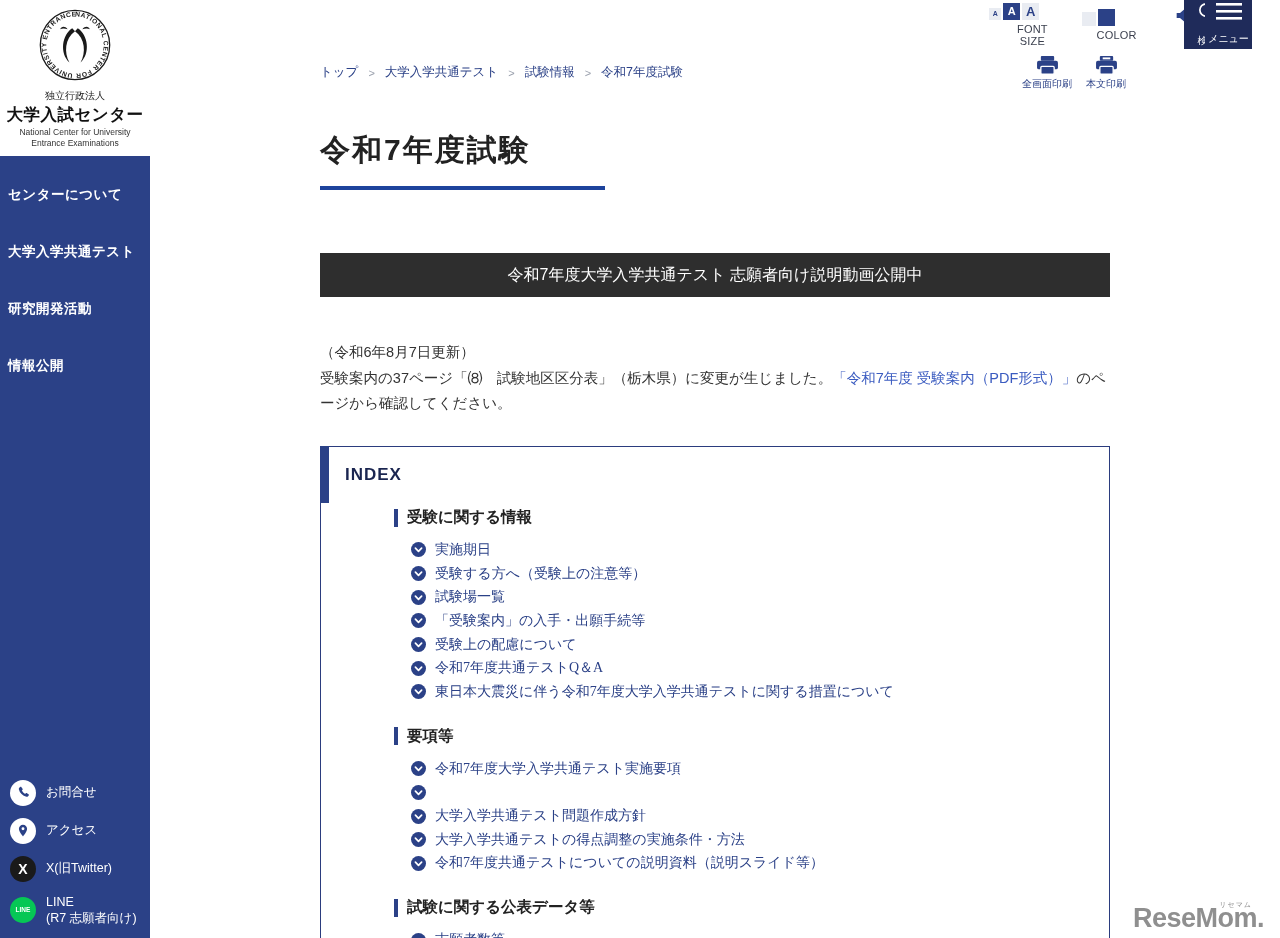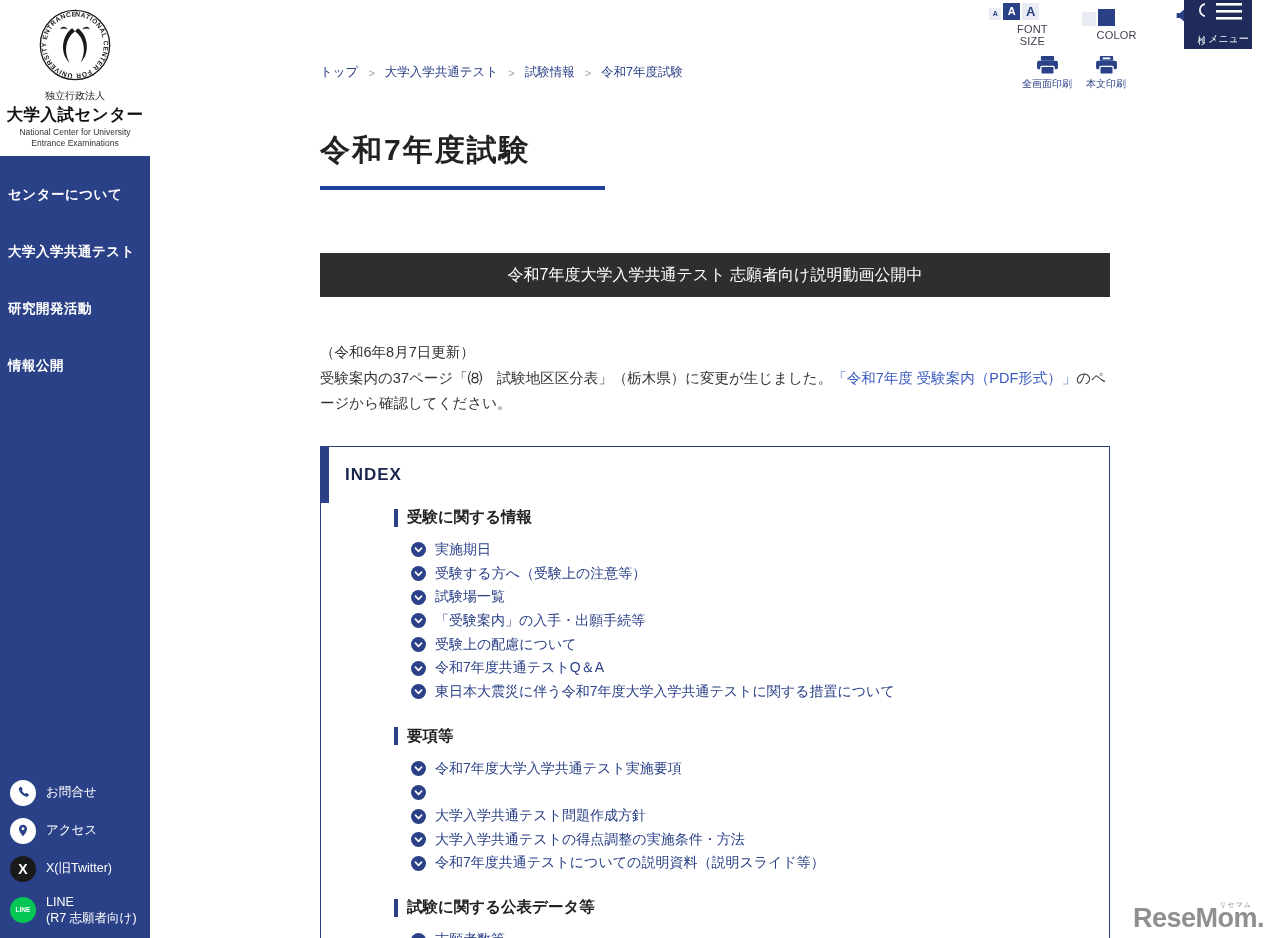--- a/index.html
+++ b/index.html
@@ -74,21 +74,21 @@
   .notice { position:absolute; left:320px; top:340px; width:790px; font-size:14.5px; color:#333;
             line-height:25.5px; }
   .notice .inline-link { color:#3a5bc0; }
 
   
   .index-box { position:absolute; left:320px; top:446px; width:790px; height:560px;
                border:1px solid #2b3c7e; box-sizing:border-box; background:#fff; }
   .index-accent { position:absolute; left:-1px; top:-1px; width:9px; height:57px; background:#2b4187; }
   .index-inner { padding:18px 24px 24px; }
   .index-title { font-size:17px; font-weight:bold; color:#1a2550; letter-spacing:1px; }
-  .idx-section { margin:22px 0 0 49px; }
+  .idx-section { margin:22px 0 0 49px;font-family:Liberation Serif, serif; }
   .idx-heading { display:flex; align-items:center; gap:9px; font-size:15.5px; font-weight:bold; color:#222; }
   .sec-bar { width:4px; height:18px; background:#2b4187; flex:0 0 4px; }
   .idx-links { margin:10px 0 0 17px; }
   .idx-link { display:flex; align-items:center; gap:9px; height:23.7px; color:#2b4187; font-size:14px; }
   .idx-link svg { flex:0 0 15px; }
 
   
   .watermark { position:absolute; right:16px; bottom:4px; color:#8f8f8f; }
   .wm-text { font-size:27px; font-weight:bold; letter-spacing:-0.5px; }
   .wm-ruby { position:absolute; top:-3px; right:12px; font-size:7px; letter-spacing:1px; }

